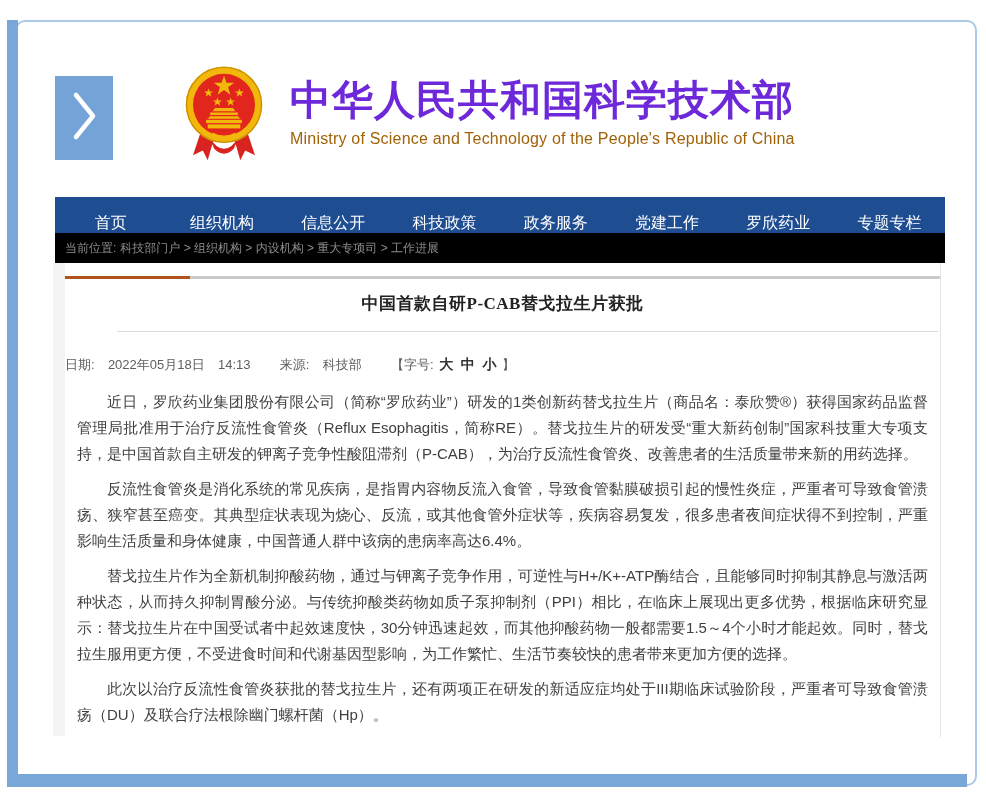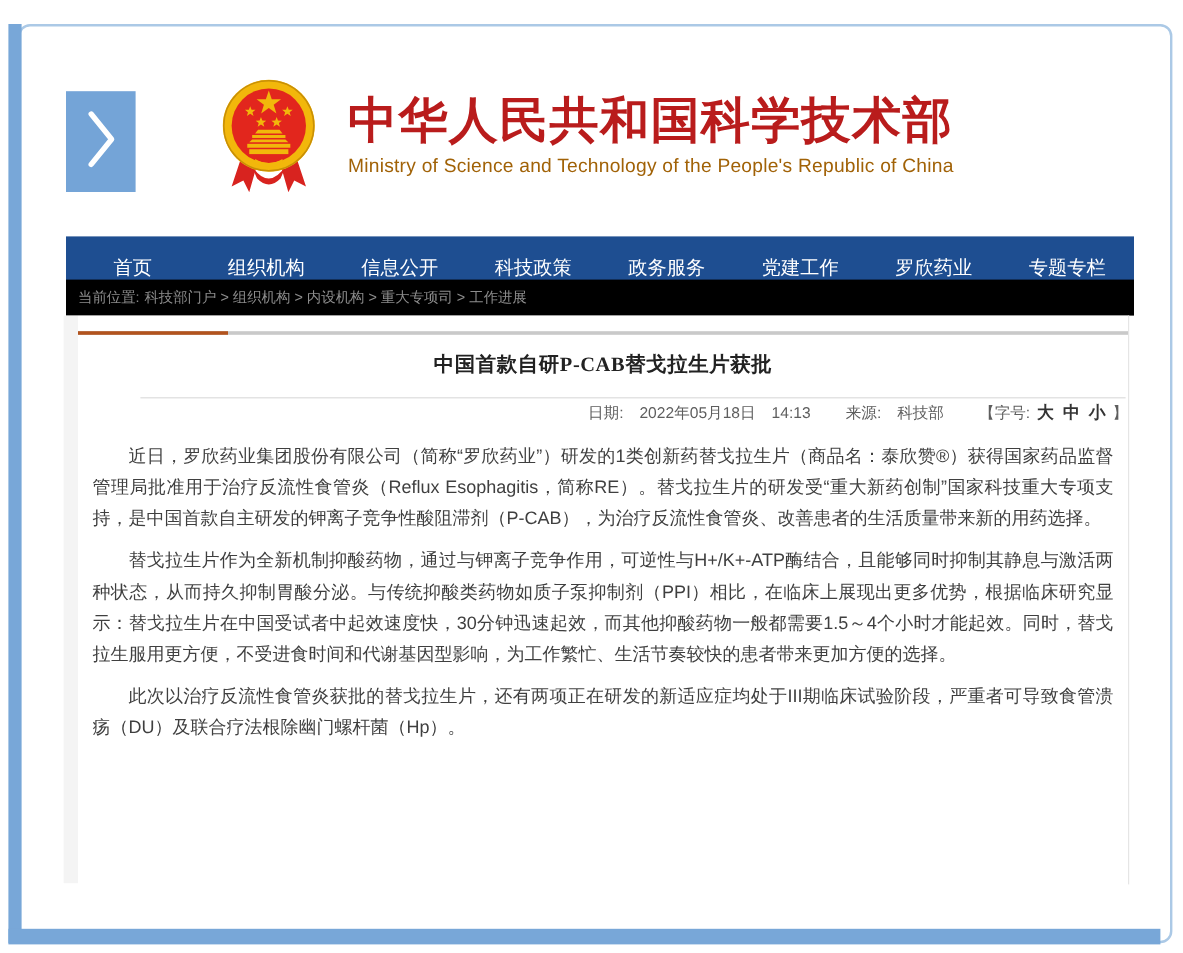--- a/index.html
+++ b/index.html
@@ -15,21 +15,21 @@
     background: #78a7d8; z-index: 5; }
 
   
   .chevron-btn { position: absolute; left: 55px; top: 76px; width: 58px; height: 84px;
     background: #74a4d7; display: flex; align-items: center; justify-content: center;
     cursor: pointer; z-index: 6; }
 
   
   .header-logo { position: absolute; left: 183px; top: 64px; width: 82px; height: 106px; }
   .header-titles { position: absolute; left: 290px; top: 76px; width: 620px; }
-  .site-title-zh { font-size: 41px; font-weight: bold; color: #b91c1c; letter-spacing: 1px;
+  .site-title-zh { font-size: 41px; font-weight: bold; color: #6d28d9; letter-spacing: 1px;
     line-height: 48px; white-space: nowrap; }
   .site-title-en { font-size: 16px; color: #a16207; margin-top: 6px; letter-spacing: 0.2px; }
 
   
   .nav { position: absolute; left: 55px; top: 197px; width: 890px; height: 52px;
     background: #1e4e91; display: flex; align-items: center; }
   .nav-item { flex: 1; text-align: center; color: #ffffff; font-size: 16px;
     cursor: pointer; white-space: nowrap; }
 
   
@@ -49,21 +49,21 @@
     background: #b2531d; }
 
   .site-url { margin-top: 7px; padding-left: 14px; font-size: 12px; color: #8a8a8a;
     letter-spacing: 0.5px; }
 
   .article-title { margin-top: 13px; text-align: center; font-size: 17px; font-weight: bold;
     color: #222; font-family: "Liberation Serif", "DejaVu Serif", serif; letter-spacing: 0.5px; }
 
   .title-rule { margin: 16px 2px 0 52px; border: 0; border-top: 1px solid #dcdcdc; }
 
-  .meta { margin-top: 3px; text-align: right; font-size: 13px; color: #5e5e5e; }
+  .meta { margin-top: 24px; text-align: left; font-size: 13px; color: #5e5e5e; }
   .meta .gap { display: inline-block; width: 22px; }
   .meta .sgap { display: inline-block; width: 6px; }
   .size-link { color: #333; font-weight: bold; cursor: pointer; margin: 0 2px; font-size: 14px; }
 
   .body-text { margin-top: 15px; padding: 0 12px; }
   .body-text p { font-size: 15px; line-height: 26px; color: #3f3f3f; text-indent: 2em;
     text-align: justify; margin-bottom: 9px; }
 </style>
 </head>
 <body>
@@ -157,16 +157,17 @@
     <span class="gap"></span>
     <span>【字号:</span>
     <span class="size-link">大</span>
     <span class="size-link">中</span>
     <span class="size-link">小</span>
     <span>】</span>
   </div>
 
   <div class="body-text">
     <p>近日，罗欣药业集团股份有限公司（简称“罗欣药业”）研发的1类创新药替戈拉生片（商品名：泰欣赞®）获得国家药品监督管理局批准用于治疗反流性食管炎（Reflux Esophagitis，简称RE）。替戈拉生片的研发受“重大新药创制”国家科技重大专项支持，是中国首款自主研发的钾离子竞争性酸阻滞剂（P-CAB），为治疗反流性食管炎、改善患者的生活质量带来新的用药选择。</p>
+    <p>反流性食管炎是消化系统的常见疾病，是指胃内容物反流入食管，导致食管黏膜破损引起的慢性炎症，严重者可导致食管溃疡、狭窄甚至癌变。其典型症状表现为烧心、反流，或其他食管外症状等，疾病容易复发，很多患者夜间症状得不到控制，严重影响生活质量和身体健康，中国普通人群中该病的患病率高达6.4%。</p>
     <p>替戈拉生片作为全新机制抑酸药物，通过与钾离子竞争作用，可逆性与H+/K+-ATP酶结合，且能够同时抑制其静息与激活两种状态，从而持久抑制胃酸分泌。与传统抑酸类药物如质子泵抑制剂（PPI）相比，在临床上展现出更多优势，根据临床研究显示：替戈拉生片在中国受试者中起效速度快，30分钟迅速起效，而其他抑酸药物一般都需要1.5～4个小时才能起效。同时，替戈拉生服用更方便，不受进食时间和代谢基因型影响，为工作繁忙、生活节奏较快的患者带来更加方便的选择。</p>
     <p>此次以治疗反流性食管炎获批的替戈拉生片，还有两项正在研发的新适应症均处于III期临床试验阶段，严重者可导致食管溃疡（DU）及联合疗法根除幽门螺杆菌（Hp）。</p>
   </div>
 </div>
 
 </body></html>

